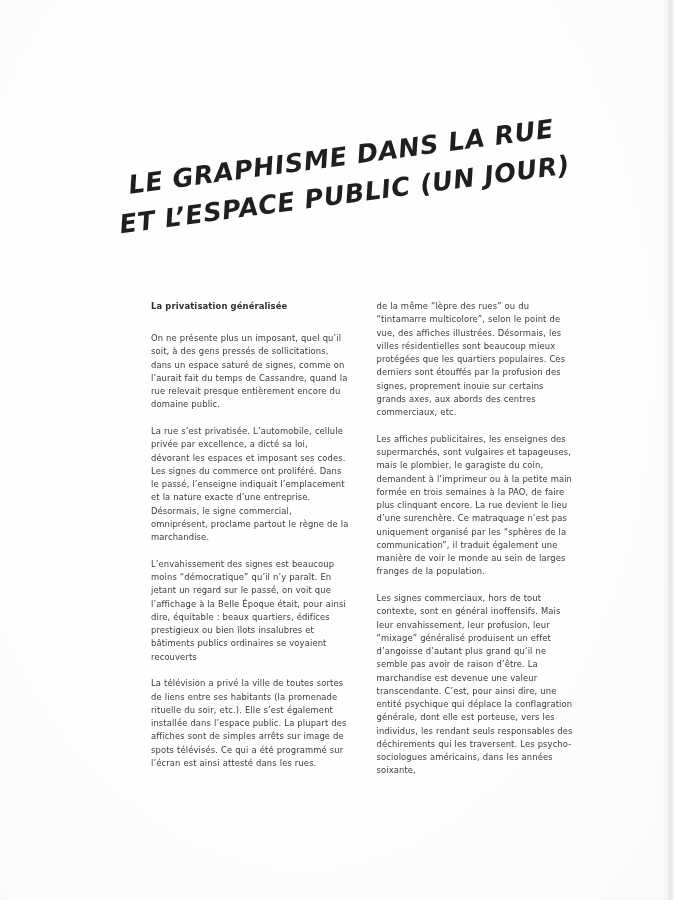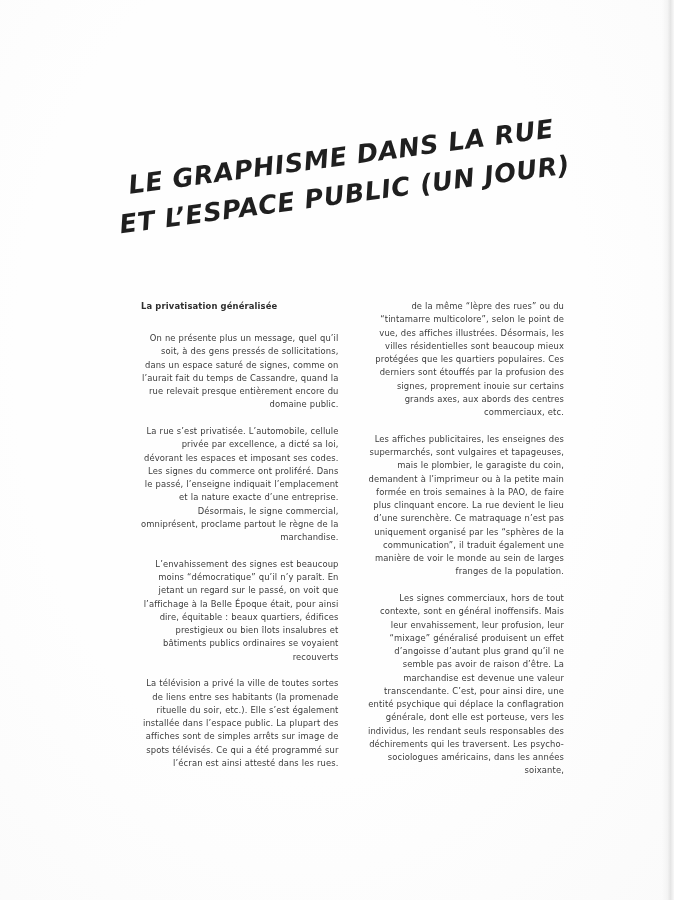--- a/index.html
+++ b/index.html
@@ -51,21 +51,21 @@
     color: #1f1f1f;
     white-space: nowrap;
   }
   .title-line.second {
     margin-left: -14px;
   }
 
   
   .columns {
     position: absolute;
-    left: 141px;
+    left: 151px;
     top: 300px;
     width: 423px;
     display: flex;
     gap: 28px;
   }
   .col {
     width: 200px;
   }
   .subhead {
     font-size: 8.4px;
@@ -74,21 +74,21 @@
     line-height: 13.2px;
     letter-spacing: 0.15px;
     margin: 0 0 19px 0;
   }
   .para {
     font-size: 8.4px;
     line-height: 13.25px;
     color: #3a3a3a;
     letter-spacing: 0.12px;
     margin: 0 0 13.5px 0;
-    text-align: right;
+    text-align: left;
     word-spacing: 0.2px;
   }
   .para:last-child {
     margin-bottom: 12px;
   }
 </style>
 </head>
 <body>
 
 <div class="page">
@@ -98,21 +98,21 @@
 
   <div class="title-block">
     <div class="title-line">LE GRAPHISME DANS LA RUE</div>
     <div class="title-line second">ET L’ESPACE PUBLIC (UN JOUR)</div>
   </div>
 
   <div class="columns">
 
     <div class="col">
       <p class="subhead">La privatisation généralisée</p>
-      <p class="para">On ne présente plus un message, quel qu’il soit, à des gens pressés de sollicitations, dans un espace saturé de signes, comme on l’aurait fait du temps de Cassandre, quand la rue relevait presque entièrement encore du domaine public.</p>
+      <p class="para">On ne présente plus un imposant, quel qu’il soit, à des gens pressés de sollicitations, dans un espace saturé de signes, comme on l’aurait fait du temps de Cassandre, quand la rue relevait presque entièrement encore du domaine public.</p>
       <p class="para">La rue s’est privatisée. L’automobile, cellule privée par excellence, a dicté sa loi, dévorant les espaces et imposant ses codes. Les signes du commerce ont proliféré. Dans le passé, l’enseigne indiquait l’emplacement et la nature exacte d’une entreprise. Désormais, le signe commercial, omniprésent, proclame partout le règne de la marchandise.</p>
       <p class="para">L’envahissement des signes est beaucoup moins “démocratique” qu’il n’y paraît. En jetant un regard sur le passé, on voit que l’affichage à la Belle Époque était, pour ainsi dire, équitable : beaux quartiers, édifices prestigieux ou bien îlots insalubres et bâtiments publics ordinaires se voyaient recouverts</p>
       <p class="para">La télévision a privé la ville de toutes sortes de liens entre ses habitants (la promenade rituelle du soir, etc.). Elle s’est également installée dans l’espace public. La plupart des affiches sont de simples arrêts sur image de spots télévisés. Ce qui a été programmé sur l’écran est ainsi attesté dans les rues.</p>
     </div>
 
     <div class="col">
       <p class="para">de la même “lèpre des rues” ou du “tintamarre multicolore”, selon le point de vue, des affiches illustrées. Désormais, les villes résidentielles sont beaucoup mieux protégées que les quartiers populaires. Ces derniers sont étouffés par la profusion des signes, proprement inouie sur certains grands axes, aux abords des centres commerciaux, etc.</p>
       <p class="para">Les affiches publicitaires, les enseignes des supermarchés, sont vulgaires et tapageuses, mais le plombier, le garagiste du coin, demandent à l’imprimeur ou à la petite main formée en trois semaines à la PAO, de faire plus clinquant encore. La rue devient le lieu d’une surenchère. Ce matraquage n’est pas uniquement organisé par les “sphères de la communication”, il traduit également une manière de voir le monde au sein de larges franges de la population.</p>
       <p class="para">Les signes commerciaux, hors de tout contexte, sont en général inoffensifs. Mais leur envahissement, leur profusion, leur “mixage” généralisé produisent un effet d’angoisse d’autant plus grand qu’il ne semble pas avoir de raison d’être. La marchandise est devenue une valeur transcendante. C’est, pour ainsi dire, une entité psychique qui déplace la conflagration générale, dont elle est porteuse, vers les individus, les rendant seuls responsables des déchirements qui les traversent. Les psycho-sociologues américains, dans les années soixante,</p>
     </div>

